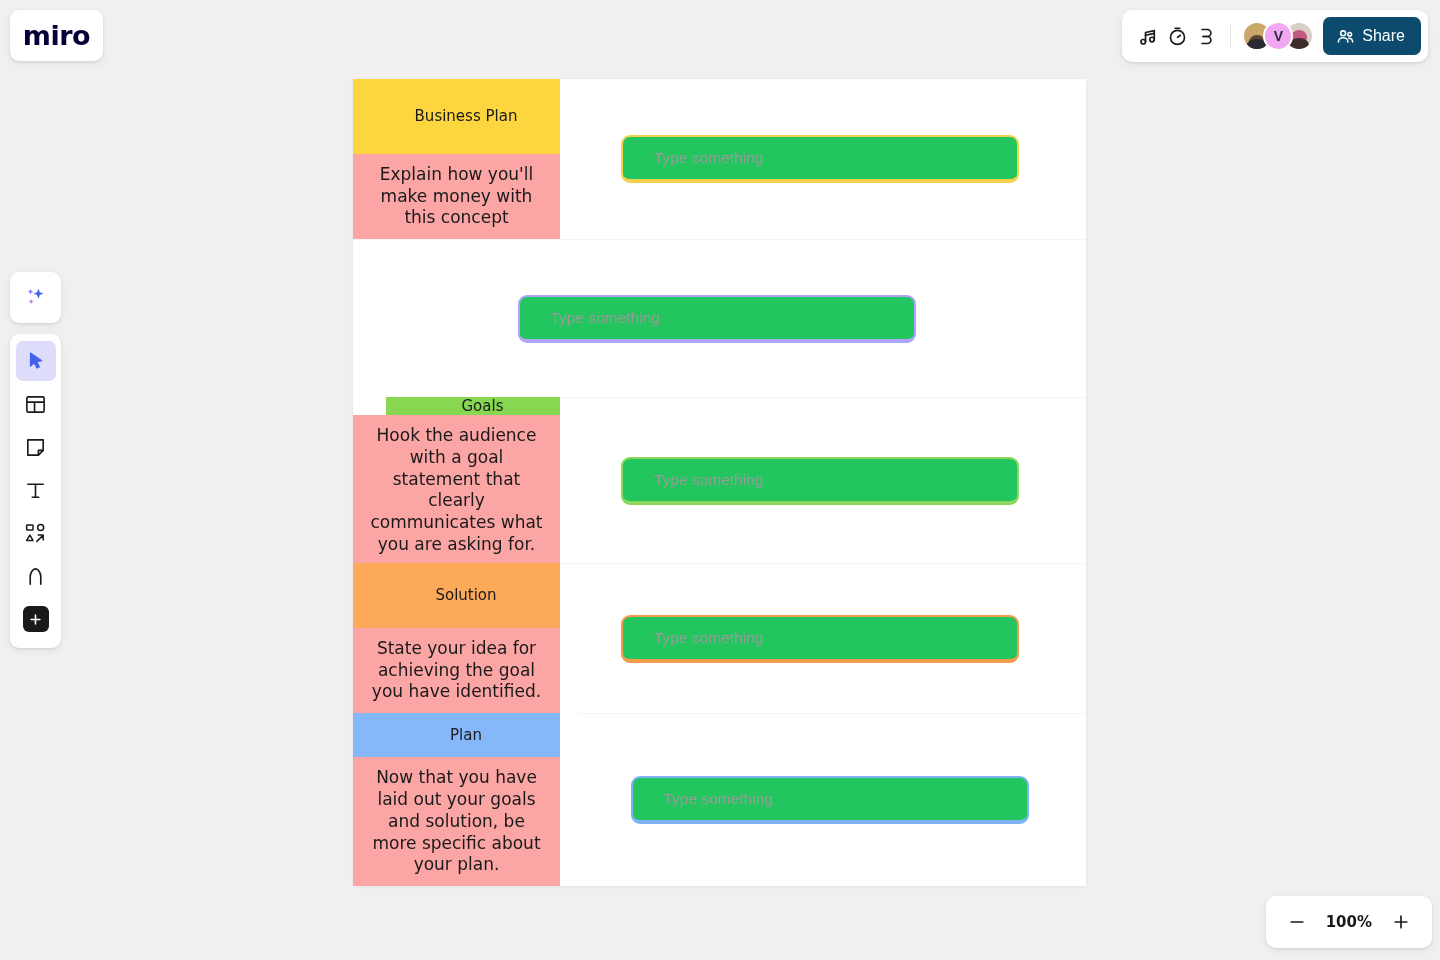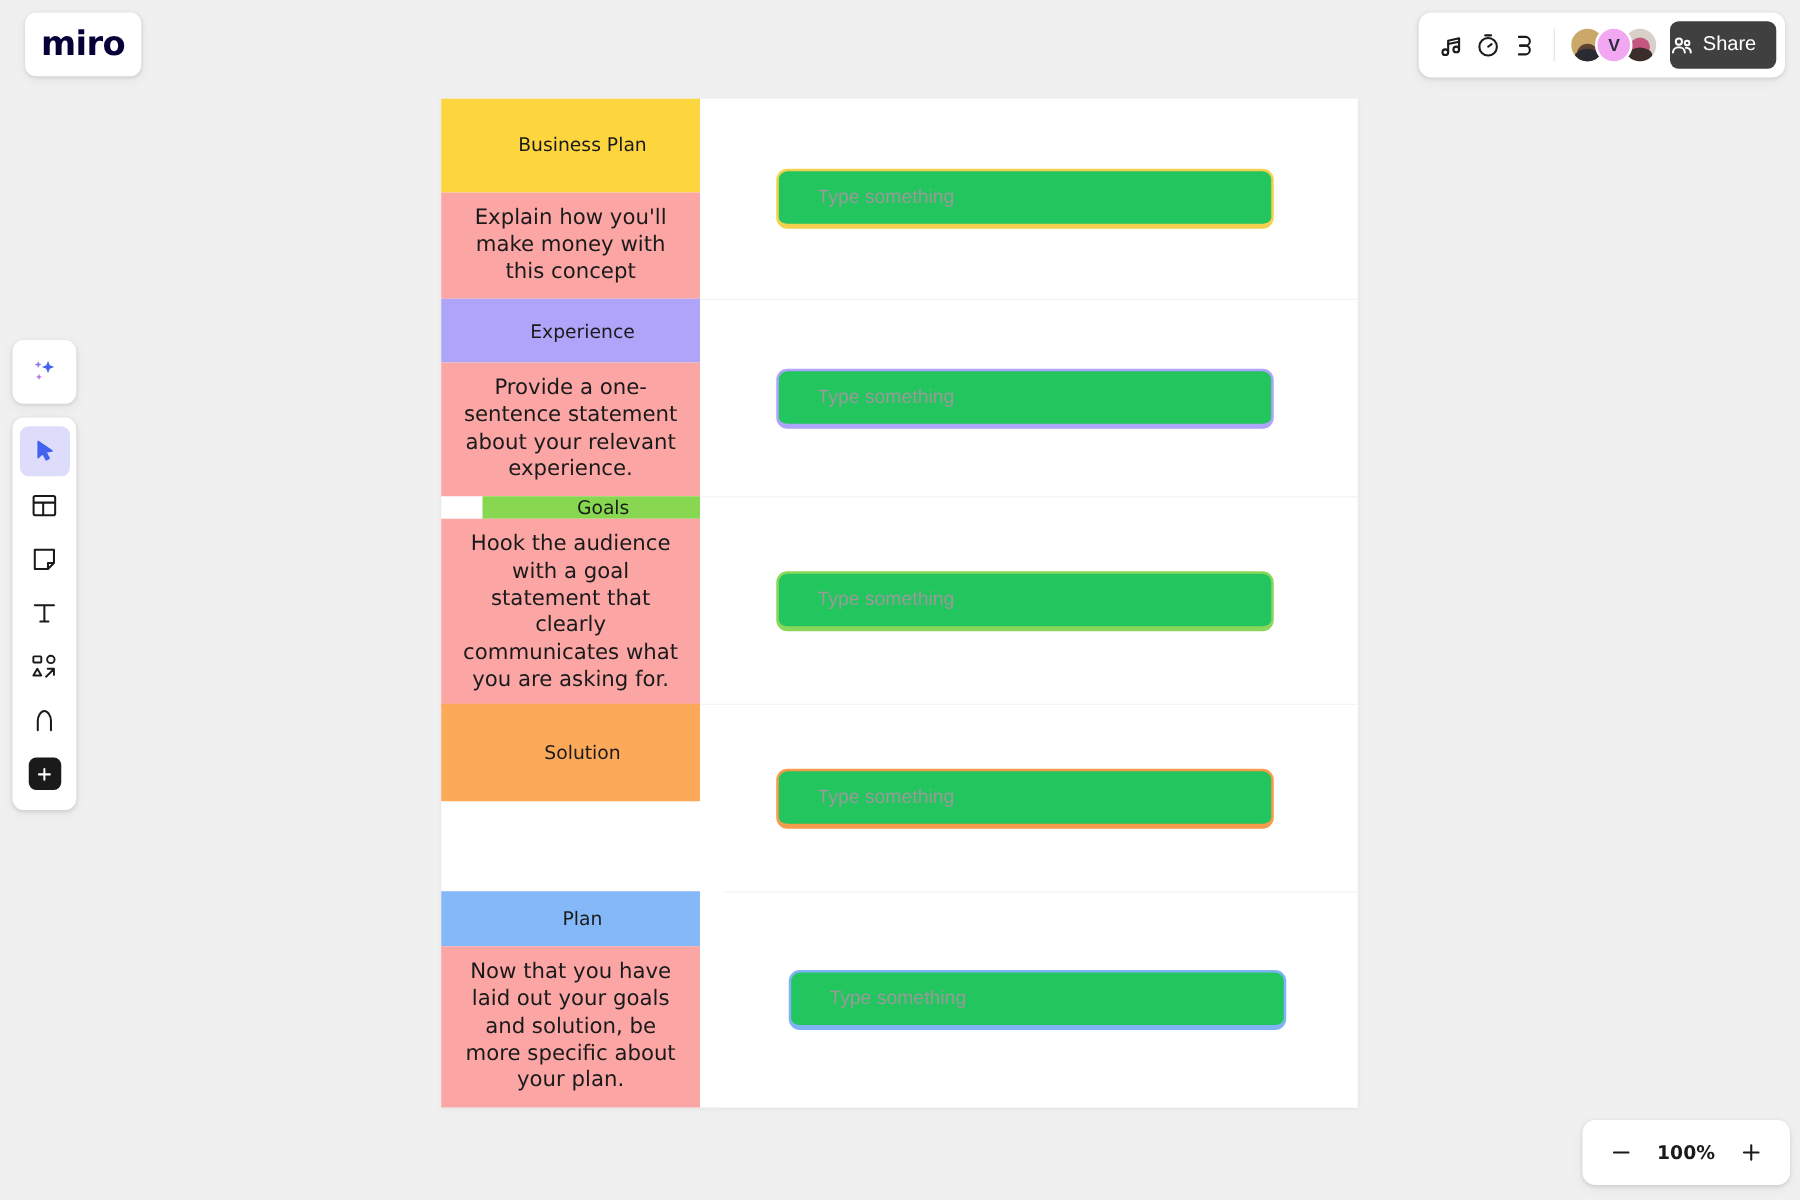--- a/index.html
+++ b/index.html
@@ -7,21 +7,21 @@
   html, body {
     width:1440px; height:960px;
     background:#F0F0F0;
     font-family:"Liberation Sans", sans-serif;
     overflow:hidden;
   }
   .canvas { position:relative; width:1440px; height:960px; }
 
   
   .logo-card {
-    position:absolute; left:20px; top:10px;
+    position:absolute; left:10px; top:10px;
     width:93px; height:51px;
     background:#fff; border-radius:9px;
     box-shadow:0 1px 3px rgba(0,0,0,.10), 0 3px 10px rgba(0,0,0,.05);
     display:flex; align-items:center; justify-content:center;
   }
   .logo-text {
     font-size:27px; font-weight:700; letter-spacing:-.5px;
     color:#050038; font-family:"DejaVu Sans", sans-serif;
   }
 
@@ -55,22 +55,22 @@
     width:22px; height:16px; border-radius:50% 50% 0 0; background:#2a2a33; }
   .av2 { background:#F2A7F2; z-index:2; }
   .av3 { background:#d8cfc9; z-index:1; }
   .av3::before{ content:""; position:absolute; left:50%; top:26%; transform:translateX(-50%);
     width:16px; height:15px; border-radius:50%; background:#c4577f; }
   .av3::after{ content:""; position:absolute; left:50%; bottom:-3px; transform:translateX(-50%);
     width:20px; height:14px; border-radius:50% 50% 0 0; background:#3a2d2a; }
 
   .share-btn {
     display:flex; align-items:center; gap:7px;
-    background:#404040; color:#fff;
-    height:38px; padding:0 16px 0 0;
+    background:#0c4a6e; color:#fff;
+    height:38px; padding:0 16px 0 13px;
     border:none; border-radius:7px;
     font-size:16px; font-family:"Liberation Sans", sans-serif;
     cursor:pointer;
   }
 
   
   .tool-ai {
     position:absolute; left:10px; top:272px;
     width:51px; height:51px; background:#fff; border-radius:9px;
     box-shadow:0 1px 3px rgba(0,0,0,.10), 0 3px 10px rgba(0,0,0,.05);
@@ -274,26 +274,20 @@
         <div class="sect-desc">Explain how you'll make money with this concept</div>
       </div>
       <div class="answer-col">
         <div class="field-wrap">
           <input class="field" type="text" style="border-width: 2px 2px 4px; border-style: solid; border-color: rgb(242, 209, 78); border-image: initial;" placeholder="Type something">
         </div>
       </div>
     </div>
 
     <div class="row" style="height:158px;">
-      <div class="label-col">
-        <div class="sect-head" style="background:#AEA4FA; height:78px;">
-          <span>Experience</span>
-        </div>
-        <div class="sect-desc">Provide a one-sentence statement about your relevant experience.</div>
-      </div>
       <div class="answer-col">
         <div class="field-wrap">
           <input class="field" type="text" style="border-width: 2px 2px 4px; border-style: solid; border-color: rgb(174, 164, 250); border-image: initial;" placeholder="Type something">
         </div>
       </div>
     </div>
 
     <div class="row" style="height:166px;">
       <div class="label-col">
         <div class="sect-head" style="background:#87D750; height:78px;margin-left:33px;">
@@ -306,20 +300,21 @@
           <input class="field" type="text" style="border-width: 2px 2px 4px; border-style: solid; border-color: rgb(139, 215, 91); border-image: initial;" placeholder="Type something">
         </div>
       </div>
     </div>
 
     <div class="row" style="height:150px;">
       <div class="label-col">
         <div class="sect-head" style="background:#FCA95A; height:78px;">
           <span>Solution</span>
         </div>
+        <div class="sect-desc">State your idea for achieving the goal you have identified.</div>
       </div>
       <div class="answer-col">
         <div class="field-wrap">
           <input class="field" type="text" style="border-width: 2px 2px 4px; border-style: solid; border-color: rgb(247, 155, 76); border-image: initial;" placeholder="Type something">
         </div>
       </div>
     </div>
 
     <div class="row" style="height:173px;gap:19px;">
       <div class="label-col">

